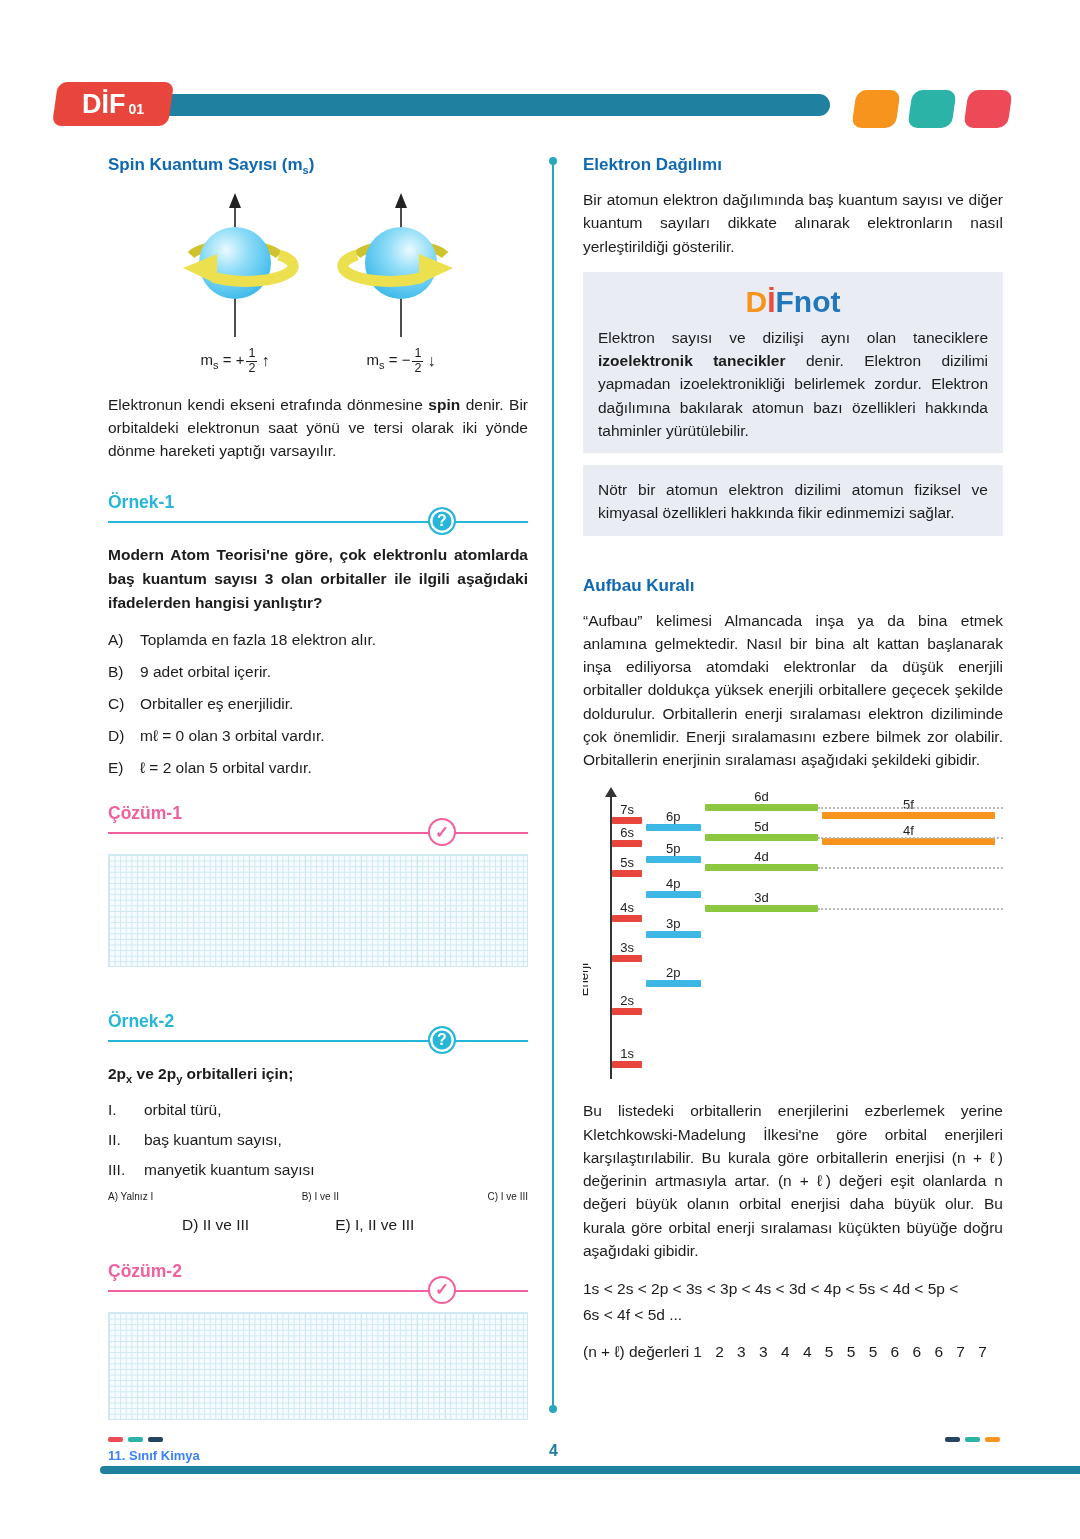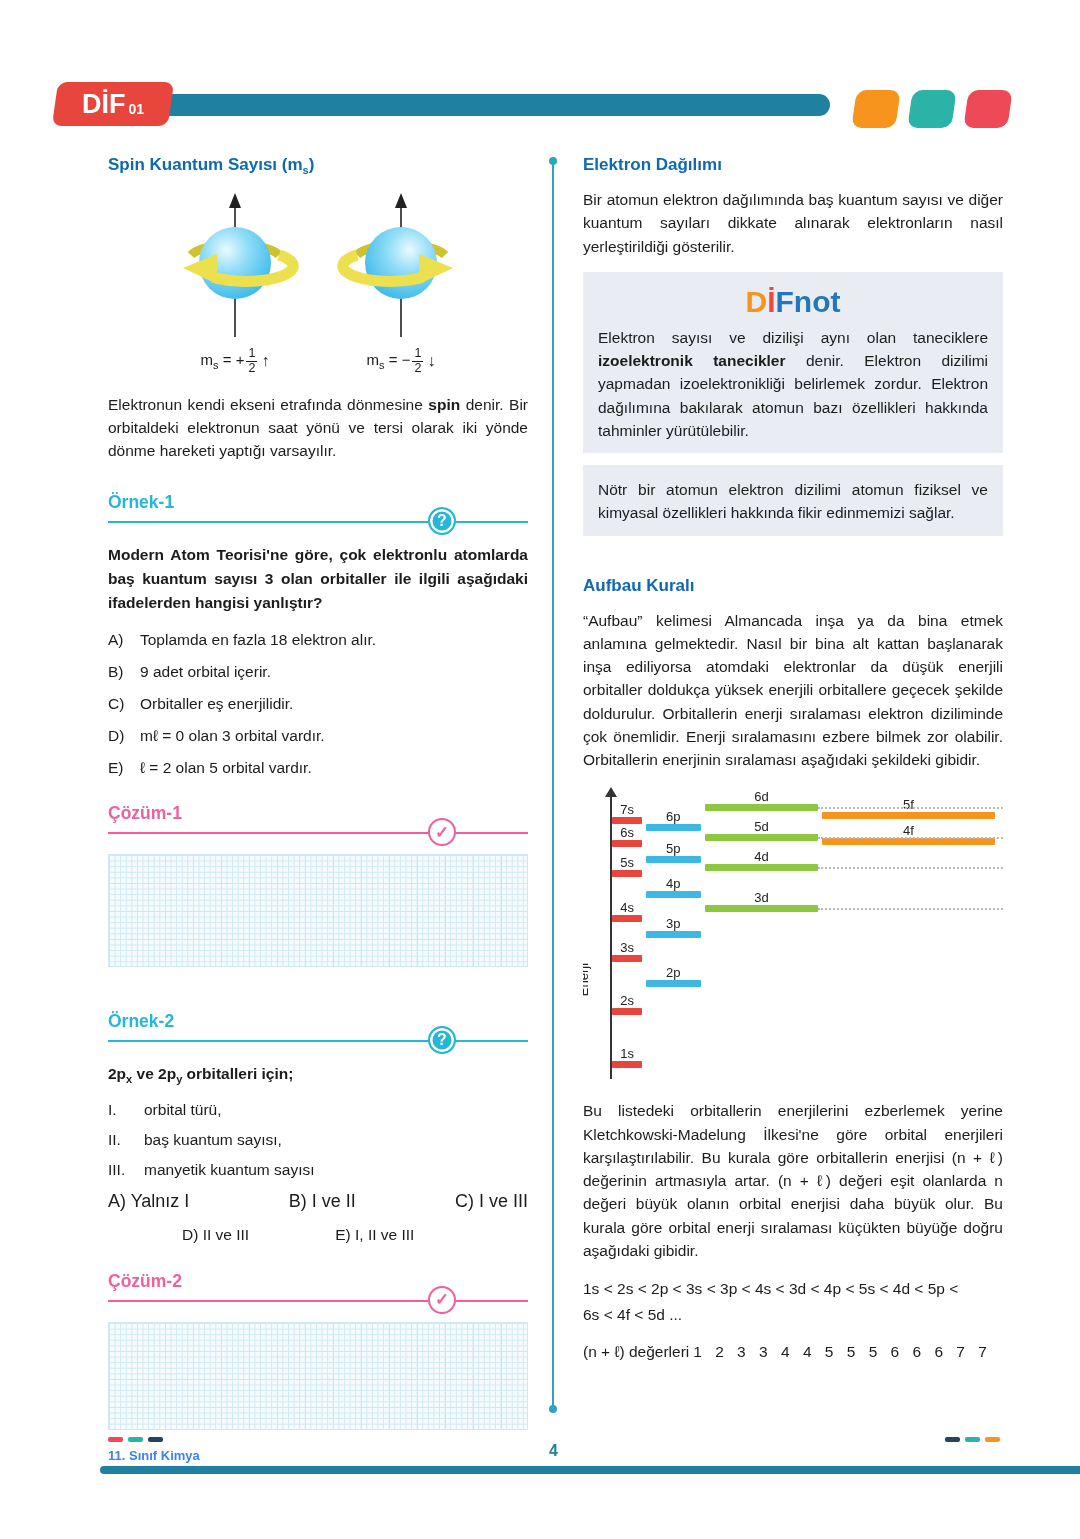--- a/index.html
+++ b/index.html
@@ -53,21 +53,21 @@
             color:#fff; font-weight:bold; font-size:16px; display:flex; align-items:center; justify-content:center; }
   .c-icon { position:absolute; right:72px; bottom:-14px; width:28px; height:28px; border-radius:50%;
             background:#fff; border:2.5px solid #f0609f; color:#f0609f; font-weight:bold; font-size:17px;
             display:flex; align-items:center; justify-content:center; }
   .q-bold { font-weight:bold; font-size:15.5px; line-height:1.55; text-align:justify; margin:0 0 16px; }
   .u { }
   .option-row { display:flex; font-size:15.5px; margin:0 0 14px; }
   .option-letter { width:32px; flex:none; }
   .roman-row { display:flex; font-size:15.5px; margin:0 0 12px; }
   .roman-num { width:36px; flex:none; }
-  .opts-line1 { display:flex; justify-content:space-between; font-size:18px; margin:4px 0 14px; }
+  .opts-line1 { display:flex; justify-content:space-between; font-size:10px; margin:4px 0 14px; }
   .opts-line2 { display:flex; gap:86px; font-size:15.5px; margin:0 0 10px; padding-left:74px; }
   .grid-area { height:113px; border:1px solid #cfe9f3; background-color:#f5fbfe;
     background-image: linear-gradient(to right,#cfe9f3 1px,transparent 1px),
                       linear-gradient(to bottom,#cfe9f3 1px,transparent 1px),
                       linear-gradient(to right,#bfe0ef 1px,transparent 1px),
                       linear-gradient(to bottom,#bfe0ef 1px,transparent 1px);
     background-size: 5.6px 5.6px, 5.6px 5.6px, 28px 28px, 28px 28px; margin-bottom:6px; }
   
   .note-box { background:#e9edf3; padding:13px 15px 11px; margin:2px 0 12px; }
   .note-box .body-text { margin:0; }

